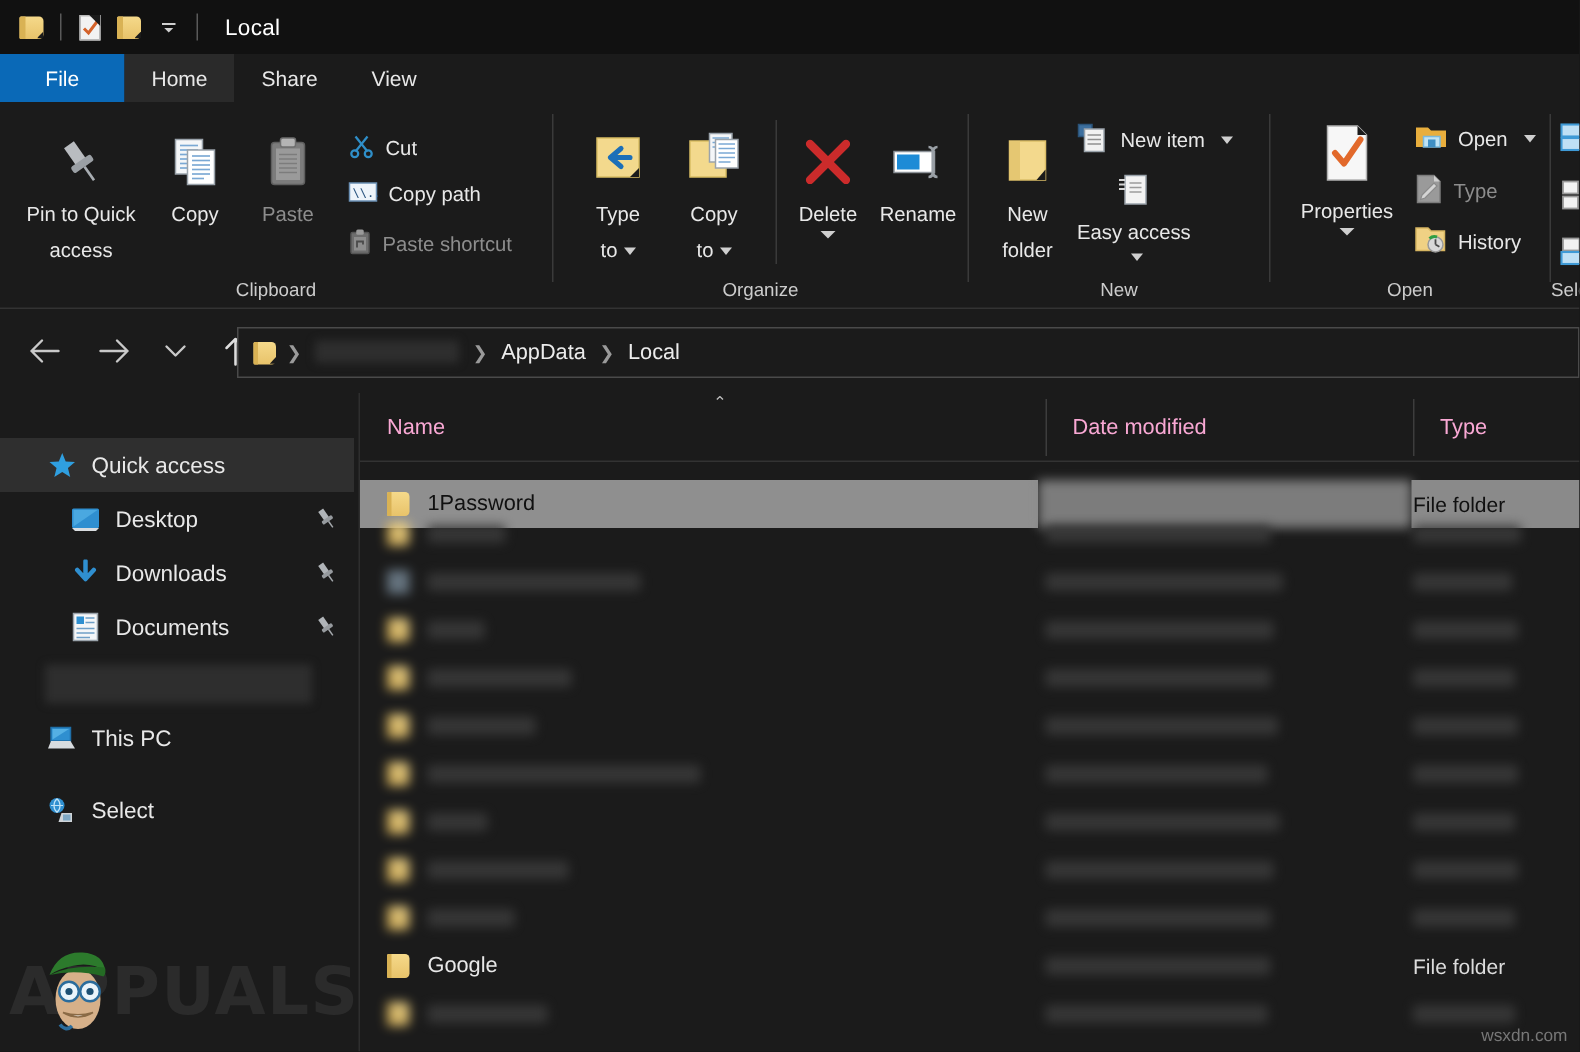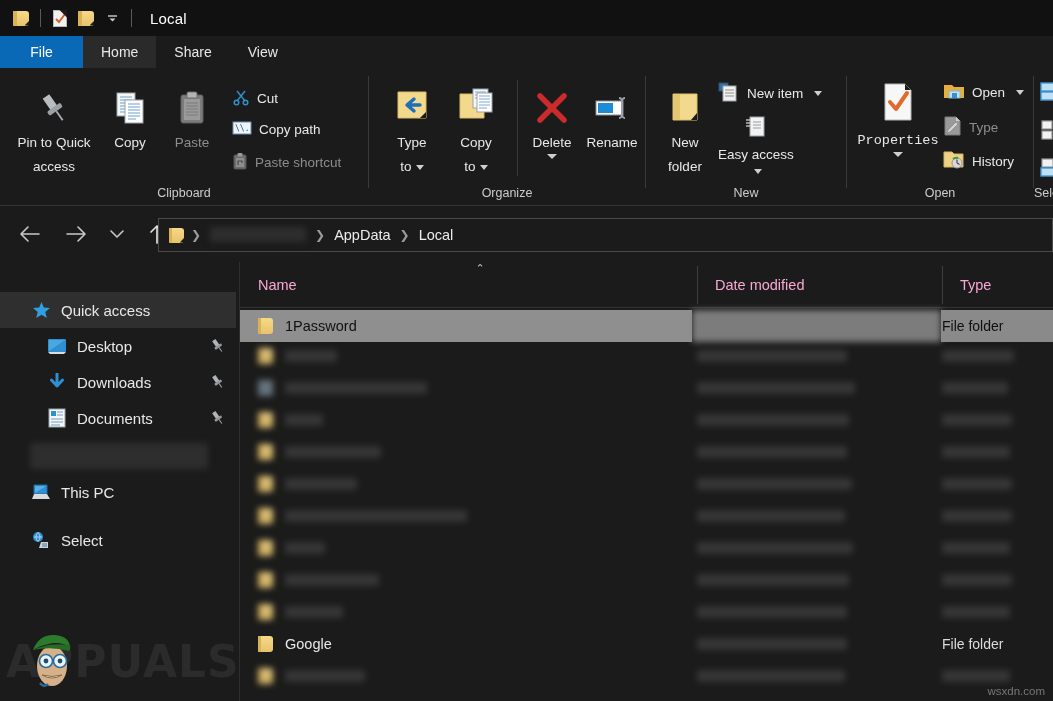--- a/index.html
+++ b/index.html
@@ -381,21 +381,21 @@
         <span class="caret"></span>
       </div>
 
       <div class="glabel">New</div>
     </div>
 
     <div class="rsep" style="left:846px;"></div>
 
     <div class="rgroup" style="left:847px;width:186px;">
 
-      <div class="bigbtn" style="left:8px;top:12px;width:86px;font-family:Liberation Mono, monospace;">
+      <div class="bigbtn" style="left:8px;top:12px;width:86px;">
         <div class="ico">
           <svg width="36" height="44" viewBox="0 0 36 44">
             <path d="M5 2 h20 l6 6 v30 h-26 z" fill="#f7f7f7" stroke="#b4b4b4"></path>
             <path d="M25 2 v6 h6 z" fill="#1b1b1b"></path>
             <path d="M10 20 L16 27 L27 11" stroke="#e2692b" stroke-width="4" fill="none" stroke-linecap="round" stroke-linejoin="round"></path>
           </svg>
         </div>
         <div class="lbl">Properties</div>
         <div class="caret-ctr"></div>
       </div>
@@ -615,21 +615,21 @@
 
     <div class="colhead">
       <div class="sortmark">⌃</div>
       <div class="col" style="left:0;width:457px;">Name</div>
       <div class="coldiv" style="left:457px;"></div>
       <div class="col" style="left:457px;width:245px;">Date modified</div>
       <div class="coldiv" style="left:702px;"></div>
       <div class="col" style="left:702px;width:111px;">Type</div>
     </div>
 
-    <div class="row sel" style="top:48px;">
+    <div class="row sel" style="top:58px;">
       <div class="selbg-name"></div>
       <div class="selbg-date blurwrap"></div>
       <div class="selbg-type"></div>
       <div class="rname">
         <span class="ico">
           <span class="folder" style="width:15px;height:16px;position:relative;display:inline-block;">
             <span class="f-back"></span>
               <span class="f-spine"></span>
           </span>
         </span>

